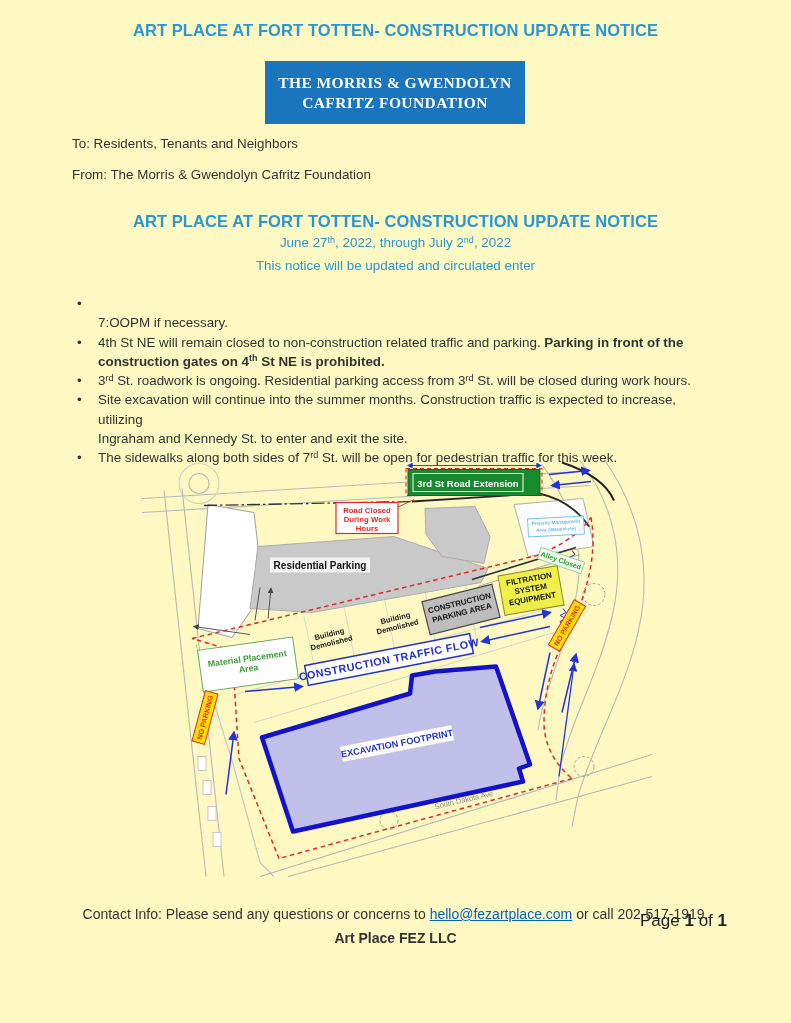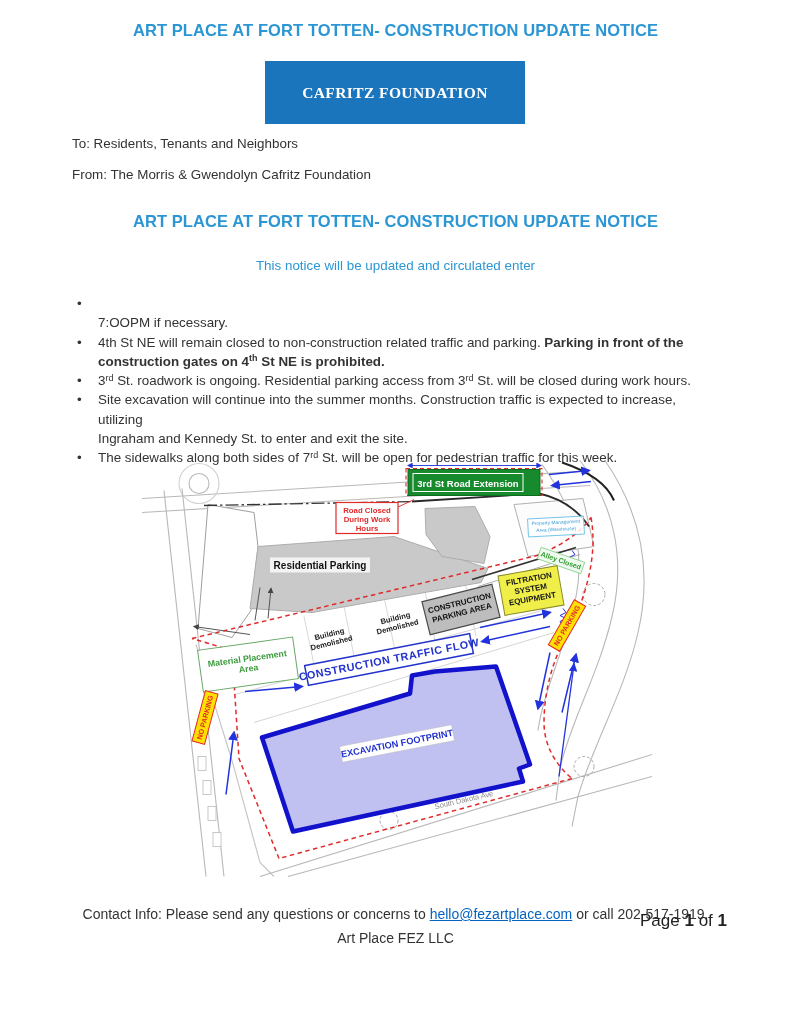--- a/index.html
+++ b/index.html
@@ -1,16 +1,16 @@
 <!DOCTYPE html>
 <html><head>
 <meta charset="utf-8">
 <style>
   html,body{margin:0;padding:0;background:#e8e8e8;}
-  .page{position:relative;width:791px;height:1023px;background:#ffffff;margin:0 auto;
+  .page{position:relative;width:791px;height:1023px;background:#fef9c3;margin:0 auto;
         font-family:"Liberation Sans",sans-serif;color:#333;overflow:hidden;}
   .notice-title{position:absolute;left:0;right:0;text-align:center;
         font-size:16.5px;font-weight:bold;color:#2b96d3;letter-spacing:.1px;}
   .title-top{top:21px;}
   .title-main{top:212px;}
   .banner{position:absolute;top:61px;left:265px;width:260px;height:63px;background:#1b75bd;
         color:#fff;font-family:"Liberation Serif",serif;font-weight:bold;font-size:15.5px;
         text-align:center;display:flex;flex-direction:column;justify-content:center;
         letter-spacing:.4px;line-height:20px;}
   .addr{position:absolute;left:72px;font-size:13.4px;}
@@ -18,41 +18,43 @@
   .blue-line{position:absolute;left:0;right:0;text-align:center;color:#2b96d3;font-size:13.4px;}
   .date-line{top:235px;} .weekly-line{top:258px;}
   .bullets{position:absolute;top:294px;left:72px;width:650px;font-size:13.4px;line-height:19.3px;
         list-style:none;margin:0;padding:0;}
   .bullets li{position:relative;padding-left:26px;}
   .bullet-glyph{position:absolute;left:5px;top:0;}
   .bold{font-weight:bold;text-align:right;}
   sup{font-size:9px;line-height:0;position:relative;top:1px;}
   .map-wrap{position:absolute;top:460px;left:142px;width:510px;height:417px;}
   .footer-line{position:absolute;left:0;right:0;text-align:center;font-size:14px;}
-  .contact{top:906px;} .company{top:930px;}
+  .contact{top:906px;} .company{top:930px;font-weight:bold;}
   .email-link{color:#0563c1;text-decoration:underline;}
   .pagenum{position:absolute;top:911px;right:64px;font-size:17px;color:#222;}
   svg text{font-family:"Liberation Sans",sans-serif;}
 </style>
 </head>
 <body>
 
 <div class="page">
 
   <div class="notice-title title-top">ART PLACE AT FORT TOTTEN- CONSTRUCTION UPDATE NOTICE</div>
 
   <div class="banner">
+    <div>THE MORRIS &amp; GWENDOLYN</div>
     <div>CAFRITZ FOUNDATION</div>
   </div>
 
   <div class="addr to">To: Residents, Tenants and Neighbors</div>
   <div class="addr from">From: The Morris &amp; Gwendolyn Cafritz Foundation</div>
 
   <div class="notice-title title-main">ART PLACE AT FORT TOTTEN- CONSTRUCTION UPDATE NOTICE</div>
 
+  <div class="blue-line date-line"><span>June 27</span><sup>th</sup><span>, 2022, through July 2</span><sup>nd</sup><span>, 2022</span></div>
   <div class="blue-line weekly-line">This notice will be updated and circulated enter</div>
 
   <ul class="bullets">
     <li><span class="bullet-glyph">•</span><br><span>7:OOPM if necessary.</span></li>
     <li><span class="bullet-glyph">•</span><span>4th St NE will remain closed to non-construction related traffic and parking. </span><span class="bold">Parking in front of the</span><br><span class="bold">construction gates on 4</span><sup class="bold">th</sup><span class="bold"> St NE is prohibited.</span></li>
     <li><span class="bullet-glyph">•</span><span>3</span><sup>rd</sup><span> St. roadwork is ongoing. Residential parking access from 3</span><sup>rd</sup><span> St. will be closed during work hours.</span></li>
     <li><span class="bullet-glyph">•</span><span>Site excavation will continue into the summer months. Construction traffic is expected to increase, utilizing</span><br><span>Ingraham and Kennedy St. to enter and exit the site.</span></li>
     <li><span class="bullet-glyph">•</span><span>The sidewalks along both sides of 7</span><sup>rd</sup><span> St. will be open for pedestrian traffic for this week.</span></li>
   </ul>
 

